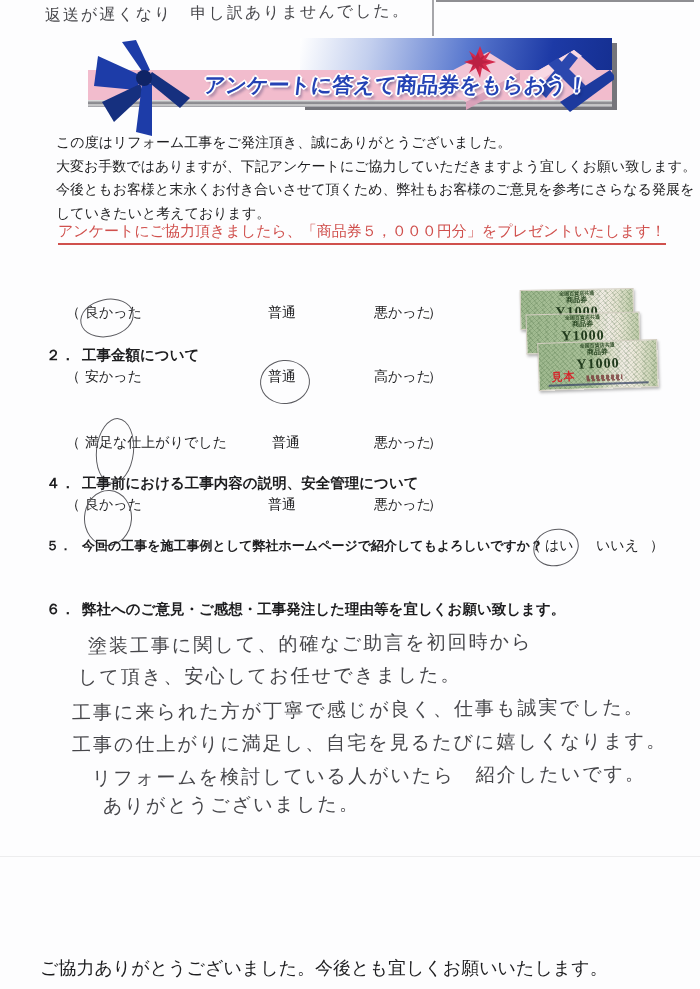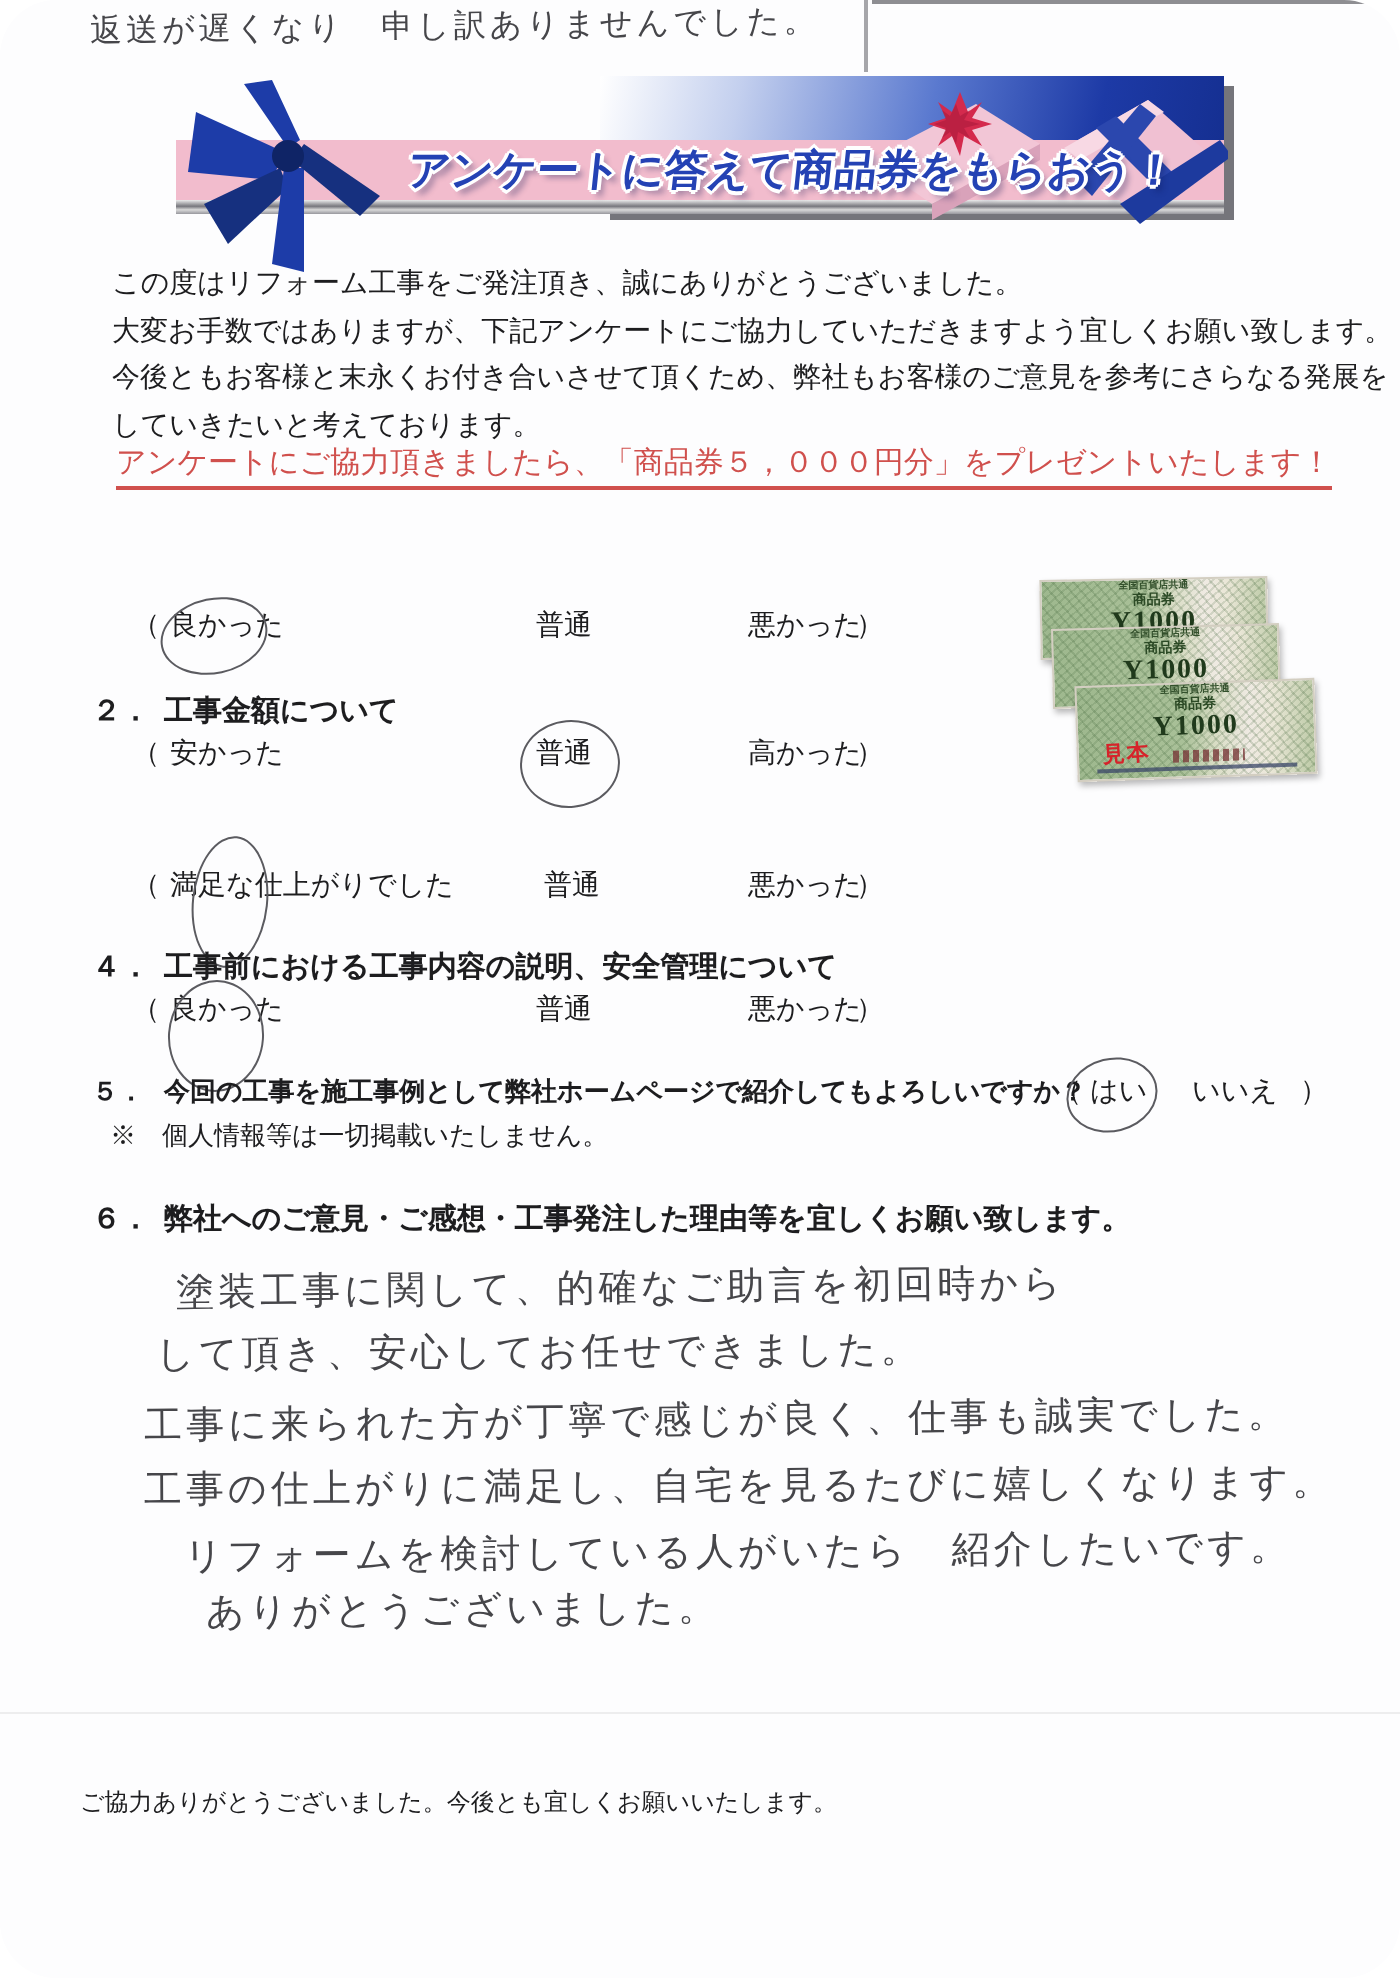--- a/index.html
+++ b/index.html
@@ -1,20 +1,19 @@
 <!DOCTYPE html>
 <html><head>
 <meta charset="utf-8">
 <style>
   html,body { margin:0; padding:0; background:#ffffff; }
   .page {
     position:relative; width:700px; height:989px; overflow:hidden;
     background:#fdfdfe; font-family:"Liberation Serif","DejaVu Serif",serif;
     color:#1d1d1f;
-    border-radius:28px;
   }
   .abs { position:absolute; }
 
   
   .artifact-v { position:absolute; left:432px; top:0; width:2px; height:36px; background:#a6a6aa; }
   .artifact-h { position:absolute; left:436px; top:0; width:258px; height:2px; background:#8e8e92; }
   .divider-faint { position:absolute; left:0; top:856px; width:700px; height:1px; background:#ededee; }
 
   
   .hw {
@@ -88,21 +87,21 @@
     position:absolute; left:12px; top:26px; font-size:11px; font-weight:bold;
     color:#d6232a; letter-spacing:1px; font-family:"Liberation Sans",sans-serif;
     transform:rotate(-2deg);
   }
   .cert-fineprint {
     position:absolute; left:40%; bottom:7px; width:36px; height:6px; opacity:.8;
     background:repeating-linear-gradient(90deg,#7a3a3a 0 3px,transparent 3px 5px);
   }
   .cert-bottomline { position:absolute; left:8%; bottom:3px; width:84%; height:2px; background:#3a4668; opacity:.75; }
 
-  .footer { position:absolute; left:40px; top:893px; font-size:12px; white-space:nowrap; }
+  .footer { position:absolute; left:40px; top:956px; font-size:18px; white-space:nowrap; }
 </style>
 </head>
 <body>
 
 <div class="page">
 
   <div class="artifact-v"></div>
   <div class="artifact-h"></div>
   <div class="divider-faint"></div>
 
@@ -187,21 +186,20 @@
   <div class="circle" style="left:84px;top:490px;width:46px;height:54px;transform:rotate(4deg)"></div>
 
   <div class="q-title q-small" style="top:537px">
     <span class="q-no">５．</span><span>今回の工事を施工事例として弊社ホームページで紹介してもよろしいですか？</span>
   </div>
   <span class="q5-opt" style="left:527px;top:537px">（</span>
   <span class="q5-opt" style="left:545px;top:537px">はい</span>
   <span class="q5-opt" style="left:596px;top:537px">いいえ</span>
   <span class="q5-opt" style="left:650px;top:537px">）</span>
   <div class="circle" style="left:533px;top:529px;width:44px;height:35px;transform:rotate(-14deg)"></div>
-  <div class="note" style="top:559px">※　個人情報等は一切掲載いたしません。</div>
 
   <div class="q-title" style="top:600px">
     <span class="q-no">６．</span><span>弊社へのご意見・ご感想・工事発注した理由等を宜しくお願い致します。</span>
   </div>
 
   <div class="hw abs" style="left:88px;top:631px;font-size:19px;transform:rotate(-0.6deg)">塗装工事に関して、的確なご助言を初回時から</div>
   <div class="hw abs" style="left:78px;top:663px;font-size:19px;transform:rotate(-0.4deg)">して頂き、安心してお任せできました。</div>
   <div class="hw abs" style="left:72px;top:697px;font-size:19px;transform:rotate(-0.6deg)">工事に来られた方が丁寧で感じが良く、仕事も誠実でした。</div>
   <div class="hw abs" style="left:72px;top:730px;font-size:19px;transform:rotate(-0.4deg)">工事の仕上がりに満足し、自宅を見るたびに嬉しくなります。</div>
   <div class="hw abs" style="left:92px;top:763px;font-size:19px;transform:rotate(-0.5deg)">リフォームを検討している人がいたら　紹介したいです。</div>

